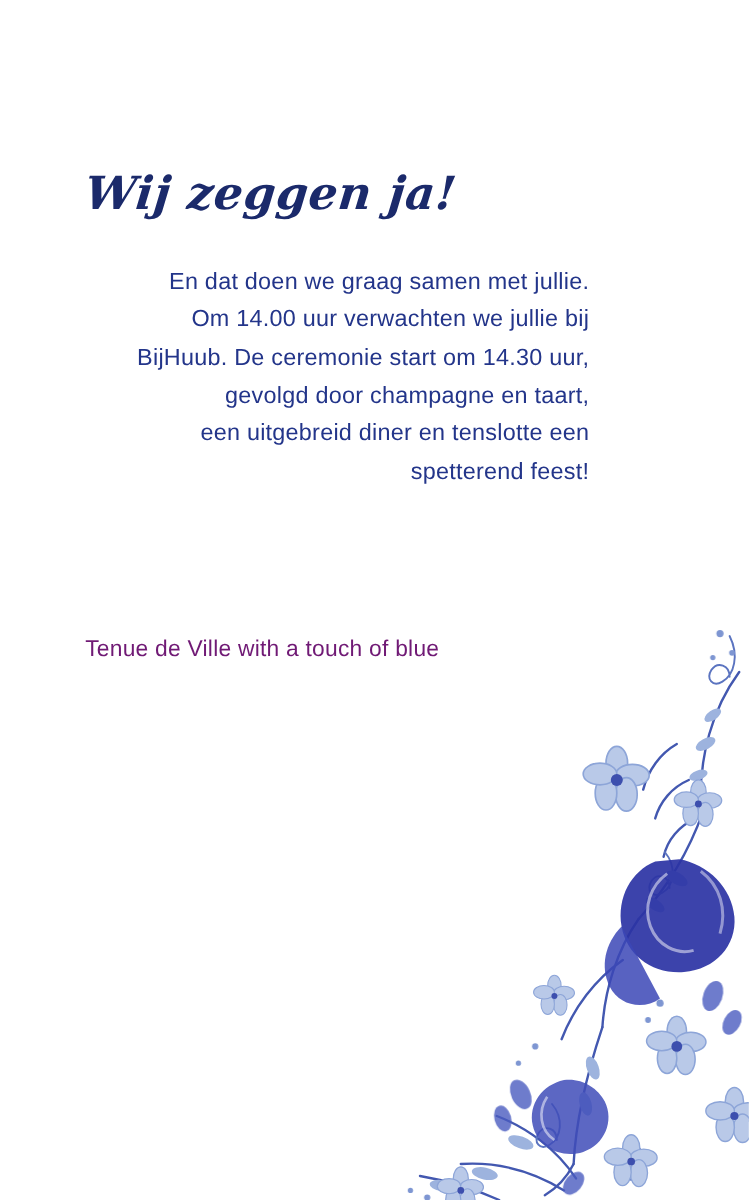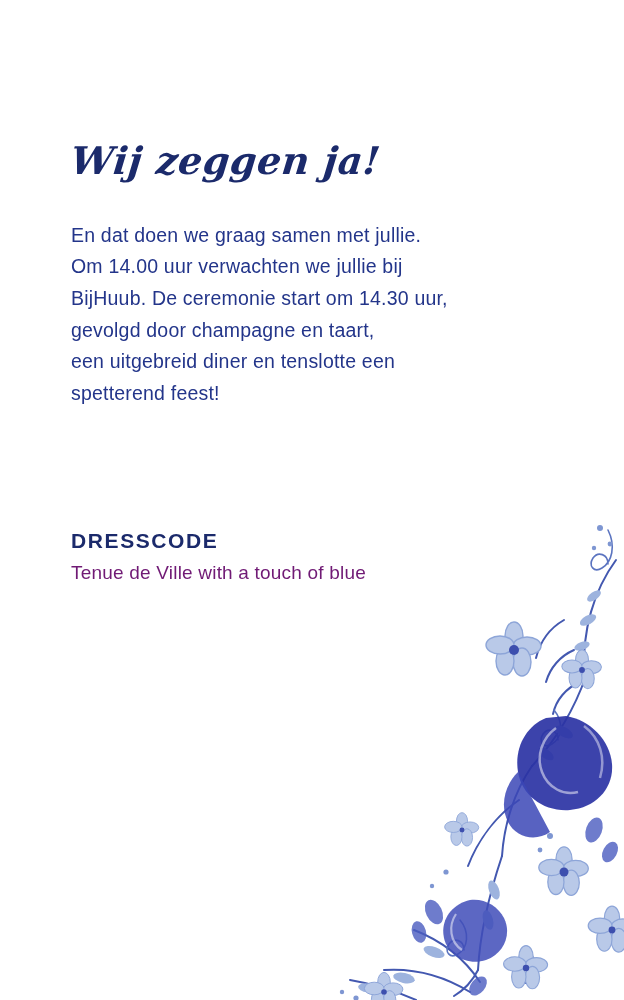--- a/index.html
+++ b/index.html
@@ -43,20 +43,21 @@
   }
 
   .intro {
     font-size: 19.5px;
     line-height: 1.62;
     color: #23358a;
     letter-spacing: 0.2px;
     font-weight: 300;
     margin: 0;
     white-space: pre-line;
+    text-align: right;
   }
 
   .sections {
     position: absolute;
     left: 71px;
     top: 528px;
     width: 430px;
     z-index: 3;
   }
 
@@ -104,21 +105,20 @@
 Om 14.00 uur verwachten we jullie bij
 BijHuub. De ceremonie start om 14.30 uur,
 gevolgd door champagne en taart,
 een uitgebreid diner en tenslotte een
 spetterend feest!</p>
   </div>
 
   <div class="sections">
 
     <div class="section">
-      <div class="section-title">DRESSCODE</div>
       <div class="section-line">Tenue de Ville with a touch of blue</div>
     </div>
 
     <div class="section">
     </div>
 
 
   </div>
 
   <svg class="floral" viewBox="0 0 360 500" aria-hidden="true">

